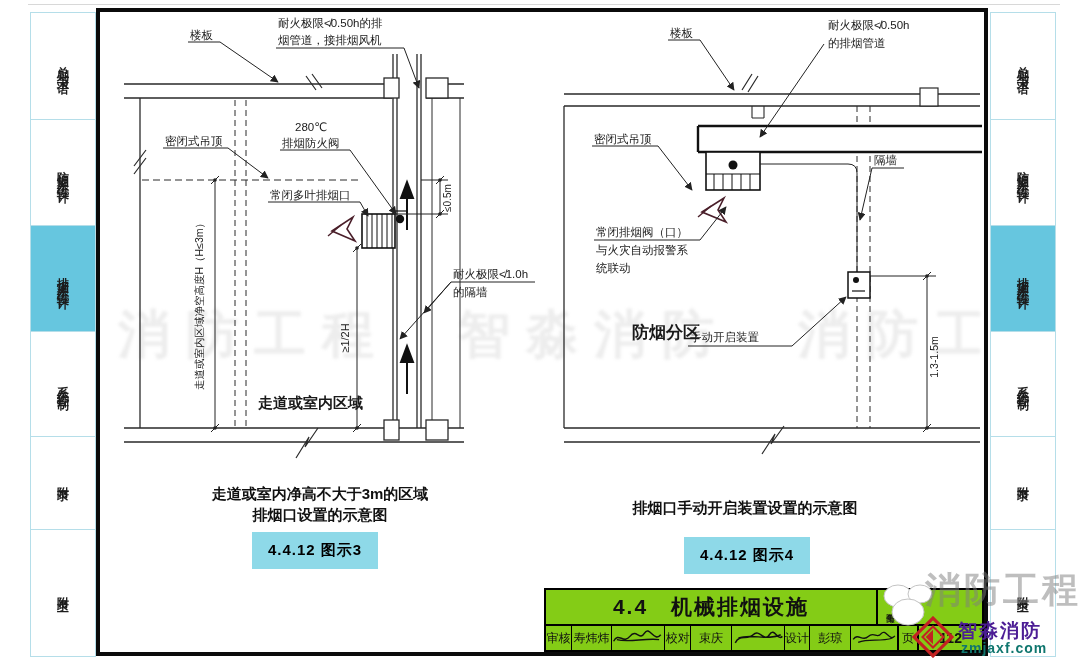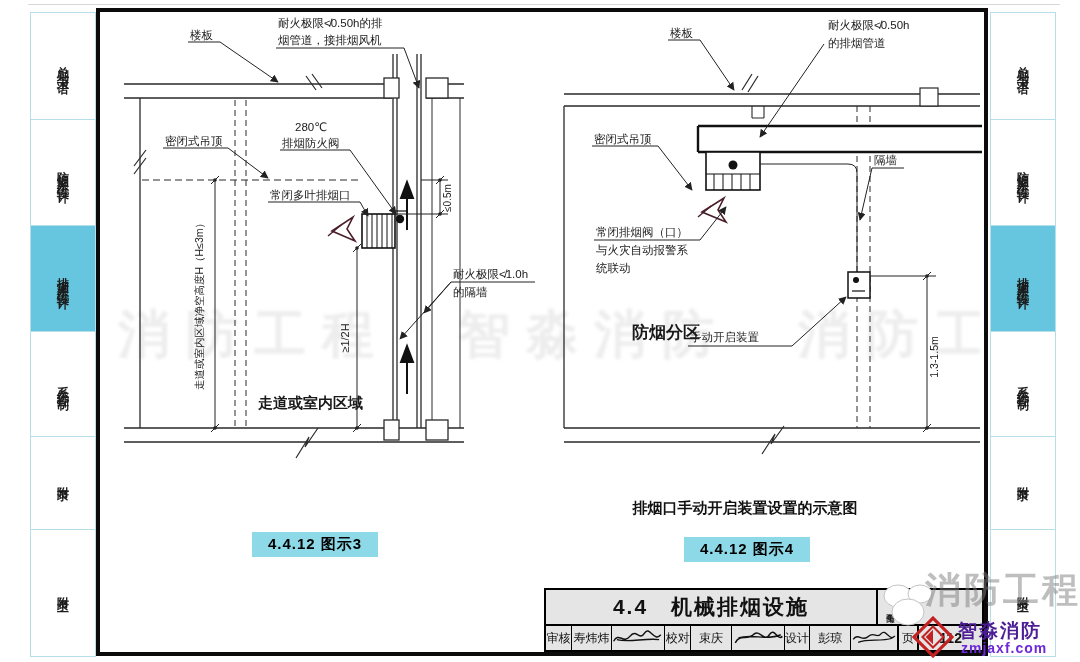--- a/index.html
+++ b/index.html
@@ -15,49 +15,49 @@
   .tab.active{background:#66c6df;}
   .tab span{writing-mode:vertical-rl;text-orientation:upright;font-size:12px;font-weight:bold;
        letter-spacing:4px;color:#1c1c1c;line-height:1;}
   
   .frame{position:absolute;left:96px;top:8px;width:892px;height:648px;box-sizing:border-box;
        border:4px solid #0b0b0b;background:#fff;}
   svg text{font-family:"Liberation Sans","DejaVu Sans",sans-serif;fill:#1a1a1a;}
   
   .cap{position:absolute;text-align:center;font-weight:bold;font-size:15px;color:#111;line-height:1.4;}
   .badge{position:absolute;background:#8ed9e8;color:#000;font-weight:bold;font-size:15px;
-       padding:3px 16px;letter-spacing:1px;}
+       padding:9px 16px;letter-spacing:1px;}
   
   .notes{position:absolute;left:116px;top:556px;width:430px;font-size:14px;color:#151515;}
   .notes .hdr{font-weight:bold;margin-bottom:3px;}
   .notes .body{line-height:1.6;text-indent:2em;}
   
   .tb{position:absolute;left:544px;top:588px;width:440px;height:64px;box-sizing:border-box;
-      border:2px solid #000;background:#e5e5e5;display:flex;flex-direction:column;}
+      border:2px solid #000;background:#84cc16;display:flex;flex-direction:column;}
   .tb-top{display:flex;height:36px;border-bottom:2px solid #000;box-sizing:border-box;}
   .tb-title{flex:1;display:flex;align-items:center;justify-content:center;font-weight:bold;
       font-size:21px;letter-spacing:2px;}
   .tb-atlas-label{width:24px;border-left:2px solid #000;display:flex;align-items:center;justify-content:center;}
   .tb-atlas-label span{writing-mode:vertical-rl;text-orientation:upright;font-size:9px;line-height:1;}
   .tb-atlas-value{width:80px;border-left:2px solid #000;box-sizing:border-box;}
   .tb-bot{display:flex;flex:1;font-size:12px;}
   .tb-bot>div{display:flex;align-items:center;justify-content:center;border-right:1.5px solid #000;box-sizing:border-box;}
   .cell-label{width:32px;} .cell-name{width:50px;} .cell-sig{flex:1;}
   .cell-page-label{width:24px;border-right:none !important;border-left:0.5px solid #000;}
   .cell-page-num{width:80px;border-right:none !important;border-left:2px solid #000;font-weight:bold;font-size:14px;}
   
   .wm-band{position:absolute;left:118px;top:300px;width:862px;height:64px;overflow:hidden;
       font-size:52px;font-weight:bold;letter-spacing:16px;color:rgba(110,110,110,0.12);
       filter:blur(1.5px);white-space:nowrap;pointer-events:none;}
   .wm-big{position:absolute;left:925px;top:566px;font-size:36px;font-weight:bold;
       color:rgba(125,125,125,0.5);letter-spacing:3px;white-space:nowrap;pointer-events:none;}
   .wm-cloud{position:absolute;left:878px;top:582px;pointer-events:none;}
   .wm-logo{position:absolute;left:912px;top:616px;pointer-events:none;}
   .wm-brand{position:absolute;left:958px;top:618px;font-size:19px;font-weight:bold;color:#4c1d95;letter-spacing:2px;}
-  .wm-site{position:absolute;left:961px;top:640px;font-size:14px;font-weight:bold;color:#6d28d9;letter-spacing:1px;}
+  .wm-site{position:absolute;left:961px;top:640px;font-size:14px;font-weight:bold;color:#0f766e;letter-spacing:1px;}
 </style>
 </head>
 <body>
 
 <div class="page">
   <div class="topline"></div>
 
   <div class="sidebar left">
     <div class="tab" style="height:108px">
         <span>总则与术语</span>
@@ -282,20 +282,24 @@
       <text x="44" y="222">常闭排烟阀（口）</text>
       <text x="44" y="240">与火灾自动报警系</text>
       <text x="44" y="258">统联动</text>
       <text x="80" y="324" font-size="17" font-weight="bold">防烟分区</text>
       <text x="138" y="327">手动开启装置</text>
       <text x="322" y="150">隔墙</text>
       <text x="386" y="343" font-size="10.5" text-anchor="middle" transform="rotate(-90 386 343)">1.3-1.5m</text>
     </g>
   </svg>
 
+  <div class="cap" style="left:140px;top:483px;width:360px;">
+    <div>走道或室内净高不大于3m的区域</div>
+    <div>排烟口设置的示意图</div>
+  </div>
   <div class="badge" style="left:252px;top:532px;">4.4.12 图示3</div>
 
   <div class="cap" style="left:560px;top:497px;width:370px;">
     <div>排烟口手动开启装置设置的示意图</div>
   </div>
   <div class="badge" style="left:684px;top:537px;">4.4.12 图示4</div>
 
 
   <div class="tb">
     <div class="tb-top">

